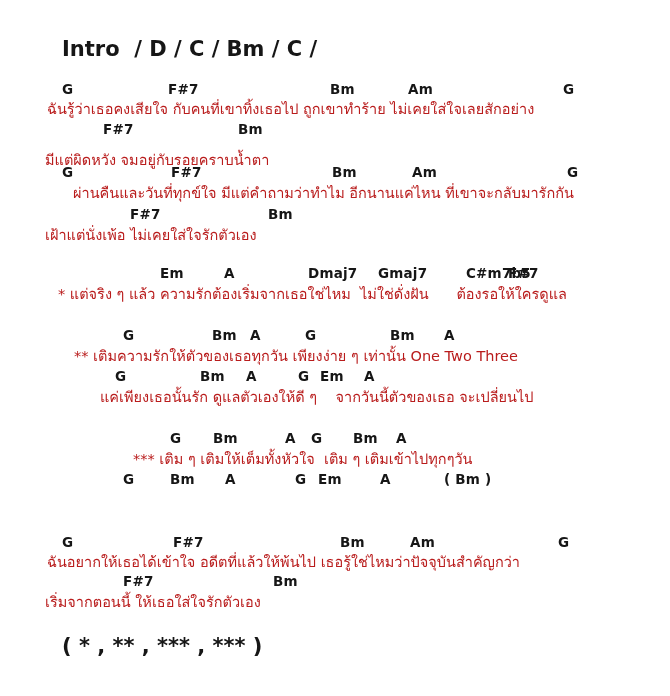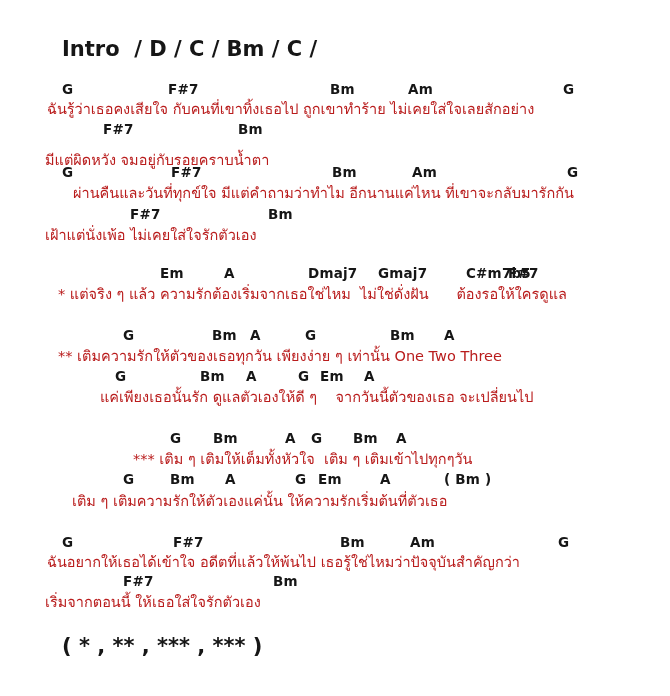--- a/index.html
+++ b/index.html
@@ -86,21 +86,21 @@
     </div>
     <div class="line chords" style="top: 327px;">
       <span class="chord" style="left: 123px;">G</span>
       <span class="chord" style="left: 212px;">Bm</span>
       <span class="chord" style="left: 250px;">A</span>
       <span class="chord" style="left: 305px;">G</span>
       <span class="chord" style="left: 390px;">Bm</span>
       <span class="chord" style="left: 444px;">A</span>
     </div>
     <div class="line lyric" style="top: 344px;">
-      <span class="lyric-text" style="left: 58px;">** เติมความรักให้ตัวของเธอทุกวัน เพียงง่าย ๆ เท่านั้น One Two Three</span>
+      <span class="lyric-text" style="left: 74px;">** เติมความรักให้ตัวของเธอทุกวัน เพียงง่าย ๆ เท่านั้น One Two Three</span>
     </div>
     <div class="line chords" style="top: 368px;">
       <span class="chord" style="left: 115px;">G</span>
       <span class="chord" style="left: 200px;">Bm</span>
       <span class="chord" style="left: 246px;">A</span>
       <span class="chord" style="left: 298px;">G</span>
       <span class="chord" style="left: 320px;">Em</span>
       <span class="chord" style="left: 364px;">A</span>
     </div>
     <div class="line lyric" style="top: 385px;">
@@ -119,23 +119,20 @@
     </div>
     <div class="line chords" style="top: 471px;">
       <span class="chord" style="left: 123px;">G</span>
       <span class="chord" style="left: 170px;">Bm</span>
       <span class="chord" style="left: 225px;">A</span>
       <span class="chord" style="left: 295px;">G</span>
       <span class="chord" style="left: 318px;">Em</span>
       <span class="chord" style="left: 380px;">A</span>
       <span class="chord" style="left: 444px;">( Bm )</span>
     </div>
-    <div class="line lyric" style="top: 489px;">
-      <span class="lyric-text" style="left: 72px;">เติม ๆ เติมความรักให้ตัวเองแค่นั้น ให้ความรักเริ่มต้นที่ตัวเธอ</span>
-    </div>
     <div class="line chords" style="top: 534px;">
       <span class="chord" style="left: 62px;">G</span>
       <span class="chord" style="left: 173px;">F#7</span>
       <span class="chord" style="left: 340px;">Bm</span>
       <span class="chord" style="left: 410px;">Am</span>
       <span class="chord" style="left: 558px;">G</span>
     </div>
     <div class="line lyric" style="top: 550px;">
       <span class="lyric-text" style="left: 47px;">ฉันอยากให้เธอได้เข้าใจ อดีตที่แล้วให้พ้นไป เธอรู้ใช่ไหมว่าปัจจุบันสำคัญกว่า</span>
     </div>

